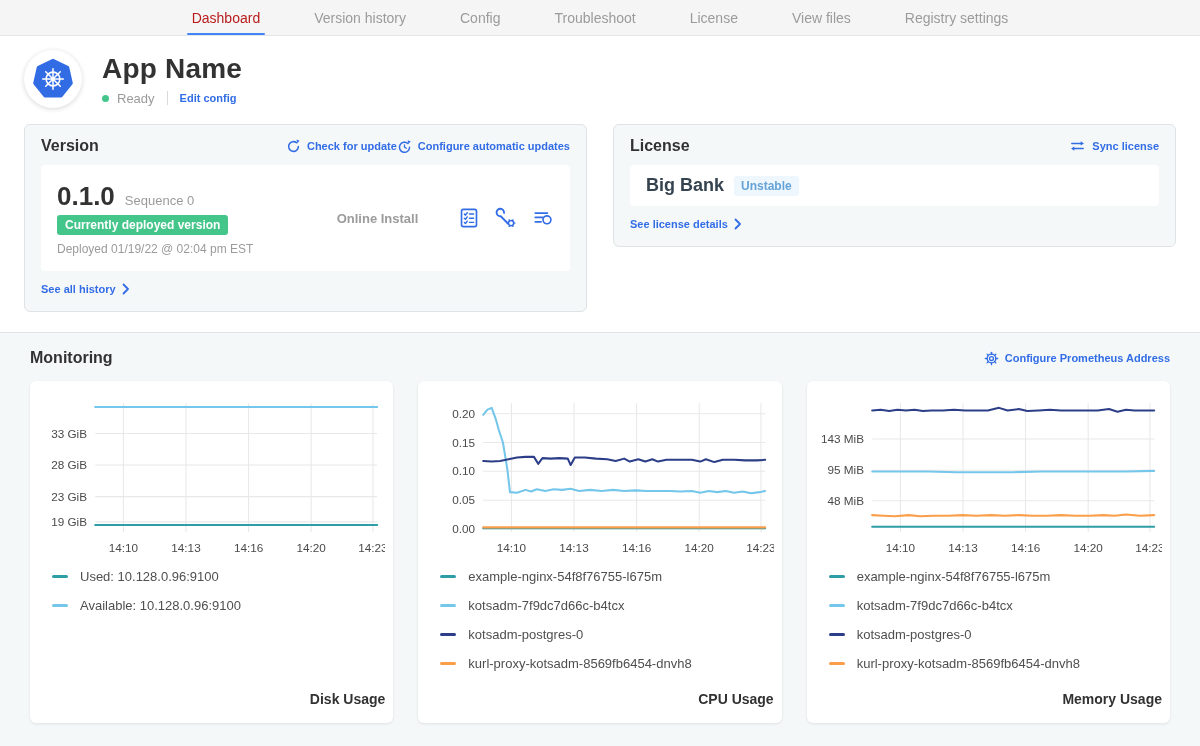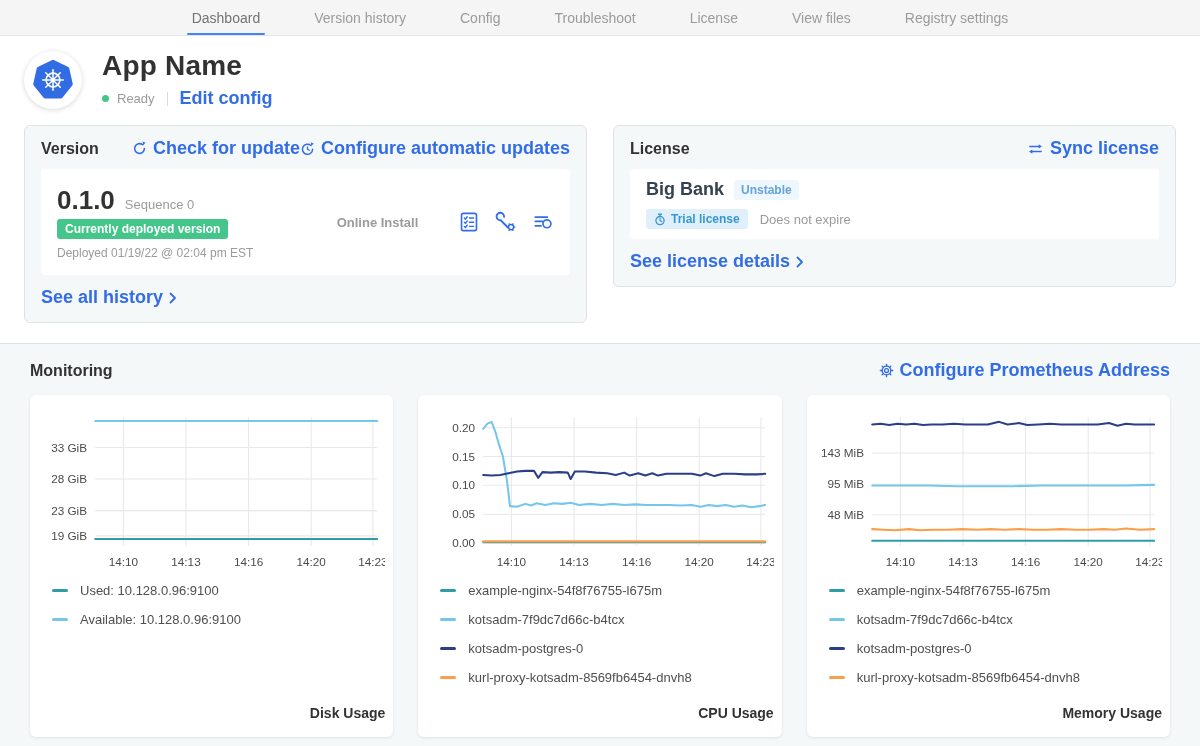--- a/index.html
+++ b/index.html
@@ -12,37 +12,37 @@
   
   .navbar {
     height:36px; flex:0 0 36px; background:#f5f5f6;
     border-bottom:1px solid #e3e6e8;
     display:flex; justify-content:center; align-items:stretch;
   }
   .tab {
     display:flex; align-items:center; padding:0 27px;
     font-size:14px; color:#9b9b9b; cursor:pointer; position:relative;
   }
-  .tab.active { color:#737373; font-weight:500; }
+  .tab.active { color:#b91c1c; font-weight:500; }
   .tab.active::after {
     content:""; position:absolute; left:22px; right:22px; bottom:0;
     height:2px; background:#4285f4; border-radius:1px;
   }
   
   .app-header { padding:14px 24px 16px; display:flex; align-items:center; gap:20px; }
   .app-icon-circle {
     width:58px; height:58px; border-radius:50%; background:#fff;
     box-shadow:0 1px 5px rgba(0,0,0,.16); display:flex; align-items:center; justify-content:center;
   }
   .app-title { font-size:28px; font-weight:700; color:#323232; letter-spacing:.2px; }
   .app-sub { display:flex; align-items:center; gap:8px; margin-top:6px; }
   .status-dot { width:7px; height:7px; border-radius:50%; background:#44c58a; }
   .status-text { font-size:13px; color:#9b9b9b; }
   .vdiv { width:1px; height:14px; background:#d7dbde; margin:0 4px; }
-  .blue-link { font-size:18px; font-weight:700; color:#326de6; cursor:pointer; display:inline-flex; align-items:center; gap:6px; text-decoration:none; }
+  .blue-link { font-size:11px; font-weight:700; color:#326de6; cursor:pointer; display:inline-flex; align-items:center; gap:6px; text-decoration:none; }
   
   .cards-row { display:flex; gap:26px; padding:0 24px; align-items:flex-start; }
   .card {
     flex:1; background:#f5f8f9; border:1px solid #dfe3e5; border-radius:6px;
     padding:12px 16px 14px;
   }
   .card-head { display:flex; justify-content:space-between; align-items:center; margin-bottom:10px; }
   .card-title { font-size:16px; font-weight:700; color:#323232; }
   .head-links { display:flex; }
   .white-panel { background:#fff; border-radius:4px; padding:10px 16px; }
@@ -231,32 +231,20 @@
           <polygon points="5.6,7.5 2.2,9.7 5.6,11.9" fill="#326de6"></polygon>
         </svg>
         <span>Sync license</span>
       </a>
     </div>
 
     <div class="white-panel">
       <div class="license-row1">
         <span class="license-name">Big Bank</span>
         <span class="channel-badge">Unstable</span>
-      </div>
-      <div class="license-row2">
-        <span class="trial-badge">
-          <svg class="ic" width="12" height="13" viewBox="0 0 12 13">
-            <line x1="4.6" y1="1.2" x2="7.4" y2="1.2" stroke="#3897d3" stroke-width="1.4" stroke-linecap="round"></line>
-            <line x1="6" y1="1.2" x2="6" y2="3" stroke="#3897d3" stroke-width="1.3"></line>
-            <circle cx="6" cy="7.6" r="4.1" fill="none" stroke="#3897d3" stroke-width="1.3"></circle>
-            <path d="M6 7.6V5.2M6 7.6l1.7 1" fill="none" stroke="#3897d3" stroke-width="1.2" stroke-linecap="round"></path>
-          </svg>
-          <span>Trial license</span>
-        </span>
-        <span class="expiry">Does not expire</span>
       </div>
     </div>
 
     <a class="blue-link see-link">
       <span>See license details</span>
       <svg class="ic" width="8" height="12" viewBox="0 0 8 12">
         <polyline points="1.5,1.5 6,6 1.5,10.5" fill="none" stroke="#326de6" stroke-width="1.8" stroke-linecap="round" stroke-linejoin="round"></polyline>
       </svg>
     </a>
   </div>

